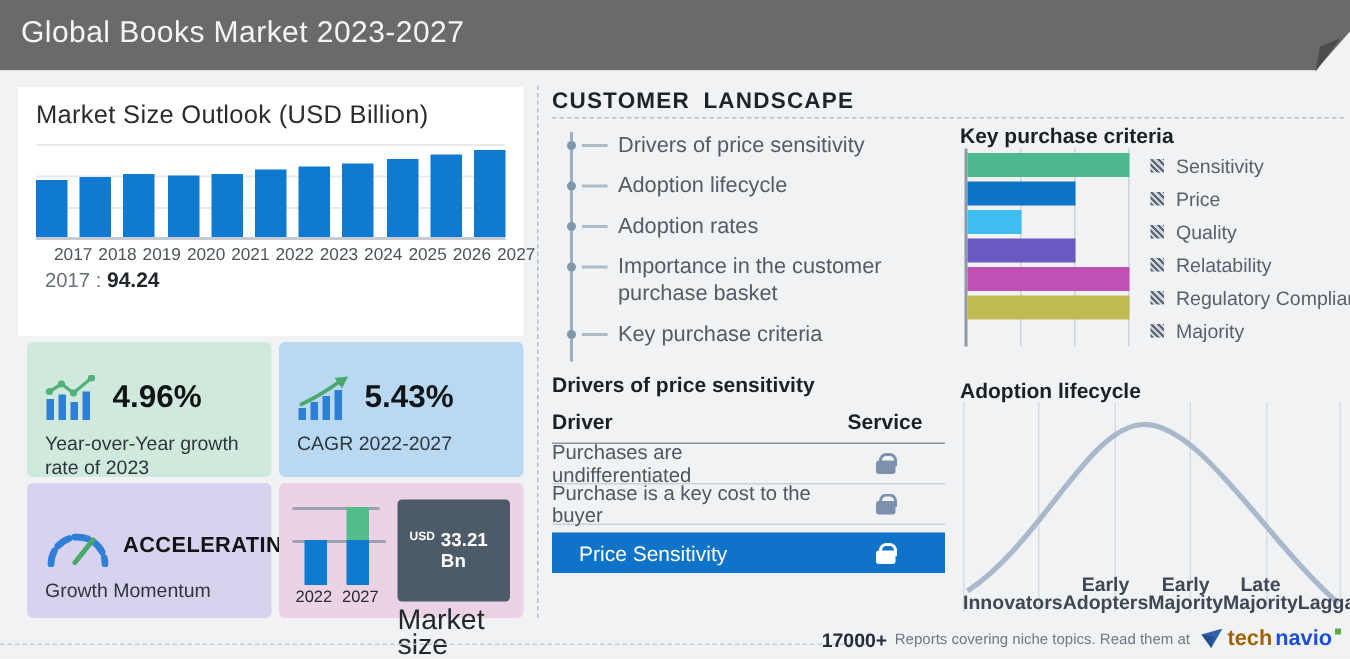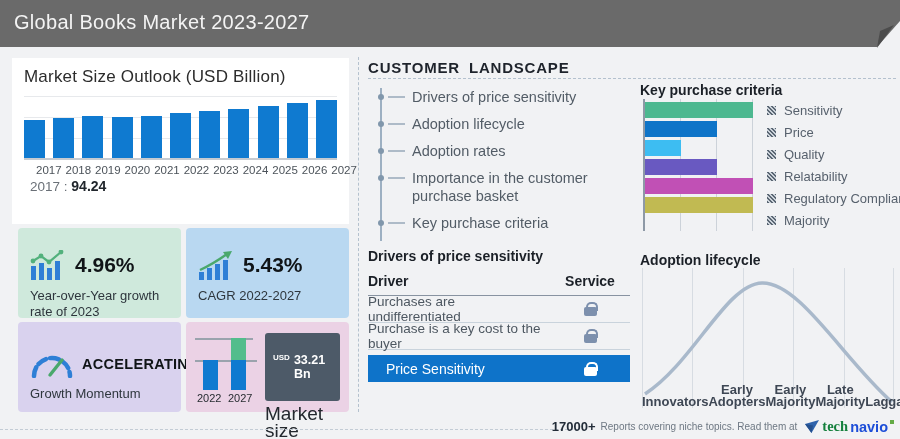--- a/index.html
+++ b/index.html
@@ -102,21 +102,21 @@
   .adp-curve { position:absolute; left:0; top:0; }
   .adp-stages { position:absolute; left:0; right:0; bottom:0; display:flex; align-items:flex-end; }
   .adp-stage { flex:1; text-align:center; font-size:13px; font-weight:bold; color:#3e4754; line-height:12px; }
 
   
   .f-dash { position:absolute; left:0; top:429px; width:578px; border-top:1.5px dashed #c3ccd5; }
   .footer { position:absolute; right:6px; top:418px; display:flex; align-items:center; gap:5px; }
   .f-count { font-size:13px; font-weight:bold; color:#232d39; }
   .f-text { font-size:10px; color:#6e7883; }
   .brand { display:flex; align-items:center; gap:2px; margin-left:3px; }
-  .brand-tech { font-size:14.5px; font-weight:bold; color:#15803d;font-family:Liberation Serif, serif; }
+  .brand-tech { font-size:14.5px; font-weight:bold; color:#a16207; }
   .brand-navio { font-size:14.5px; font-weight:bold; color:#1d4ed8; }
   .brand-mark { width:4px; height:4px; background:#63aa45; margin-bottom:10px; }
 
   
   .icon-box { flex:none; display:flex; align-items:flex-end; }
 </style>
 </head>
 <body>
 
 <div id="canvas">

